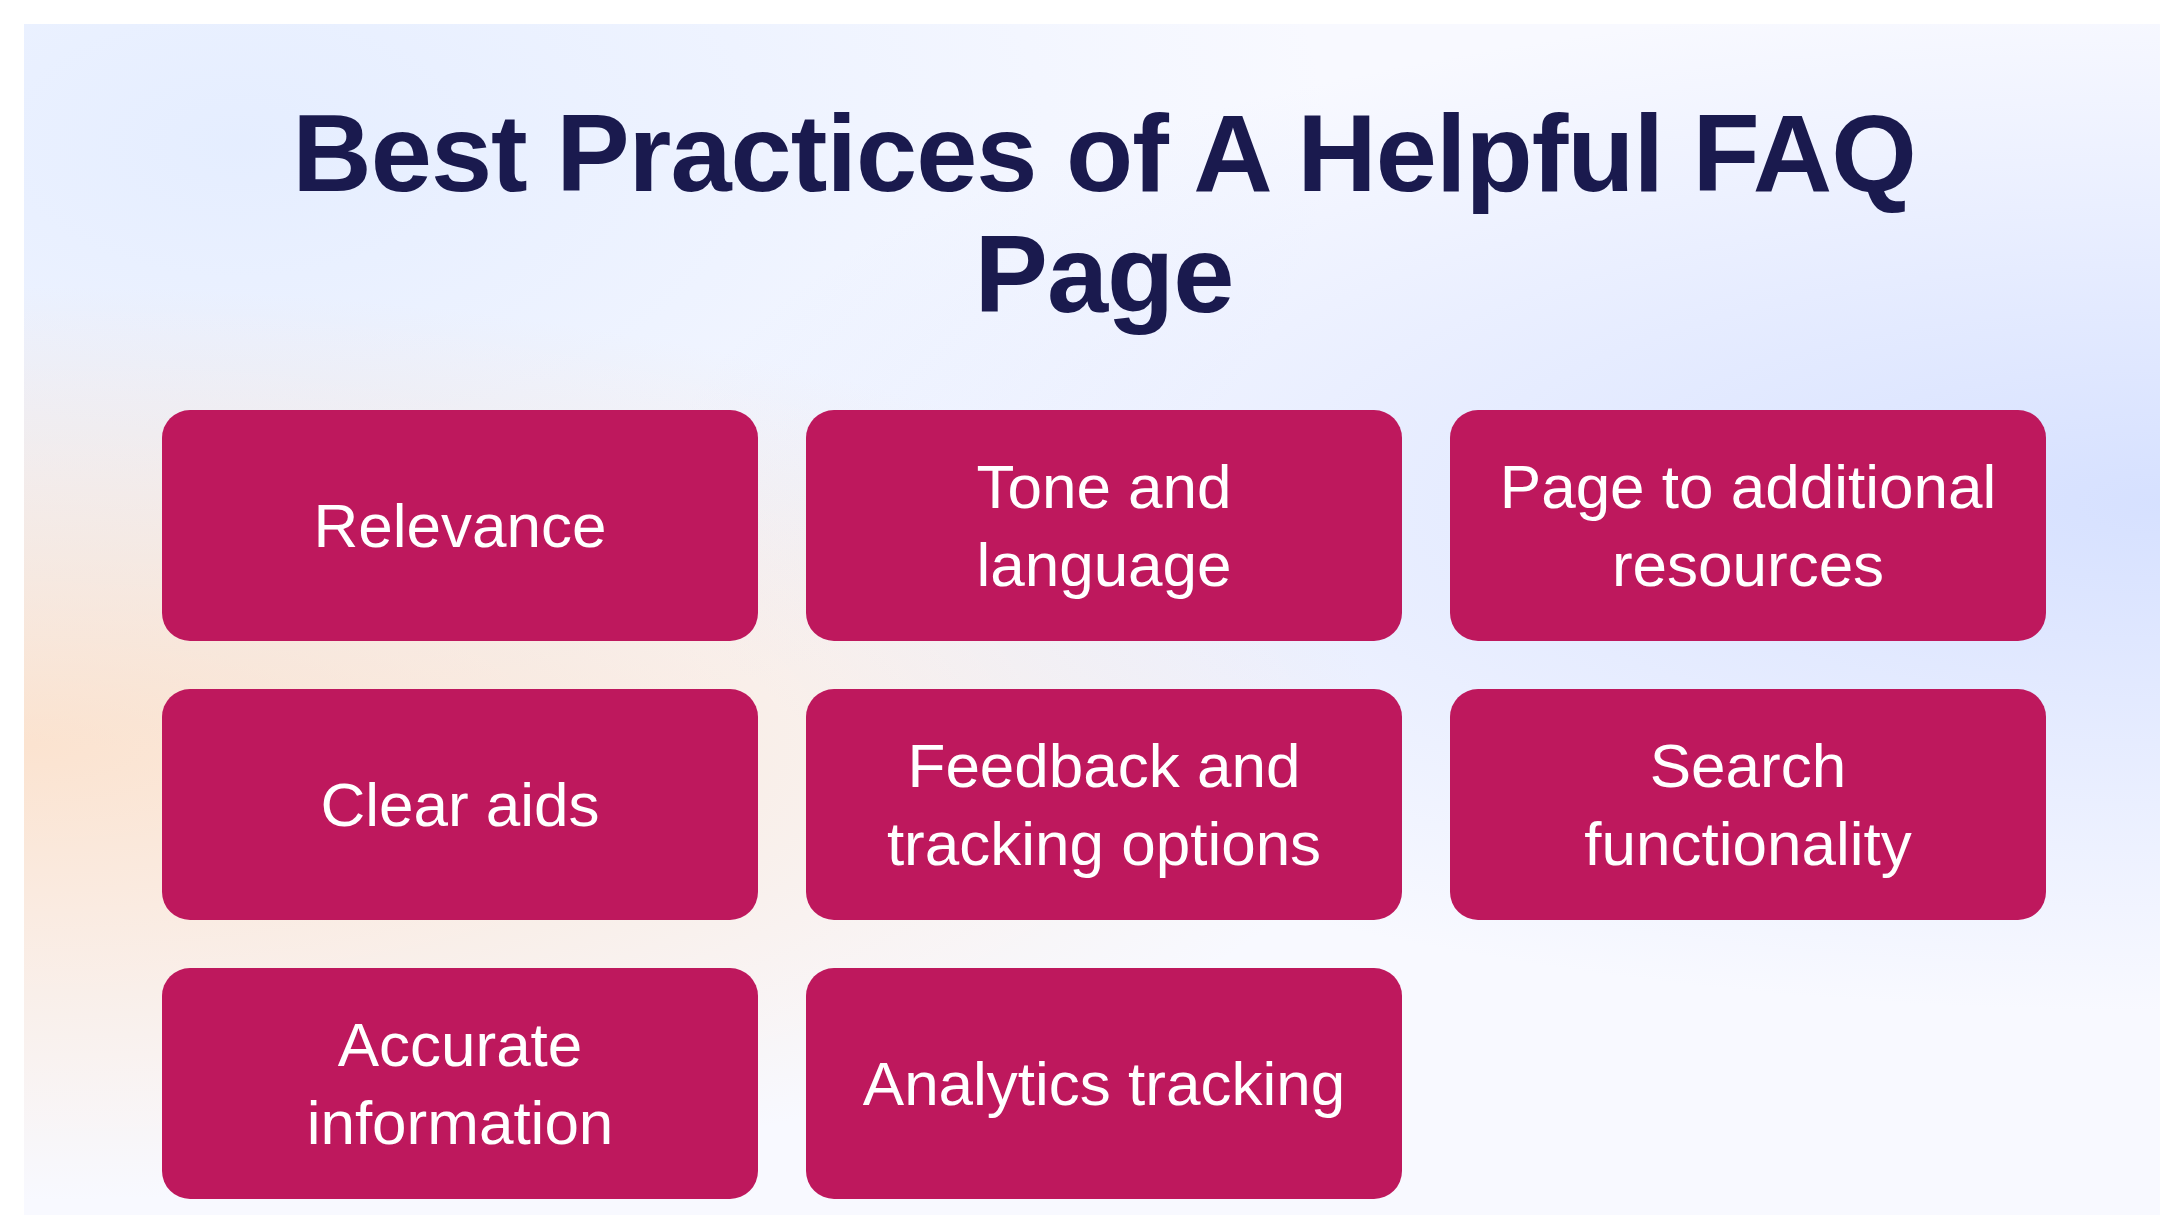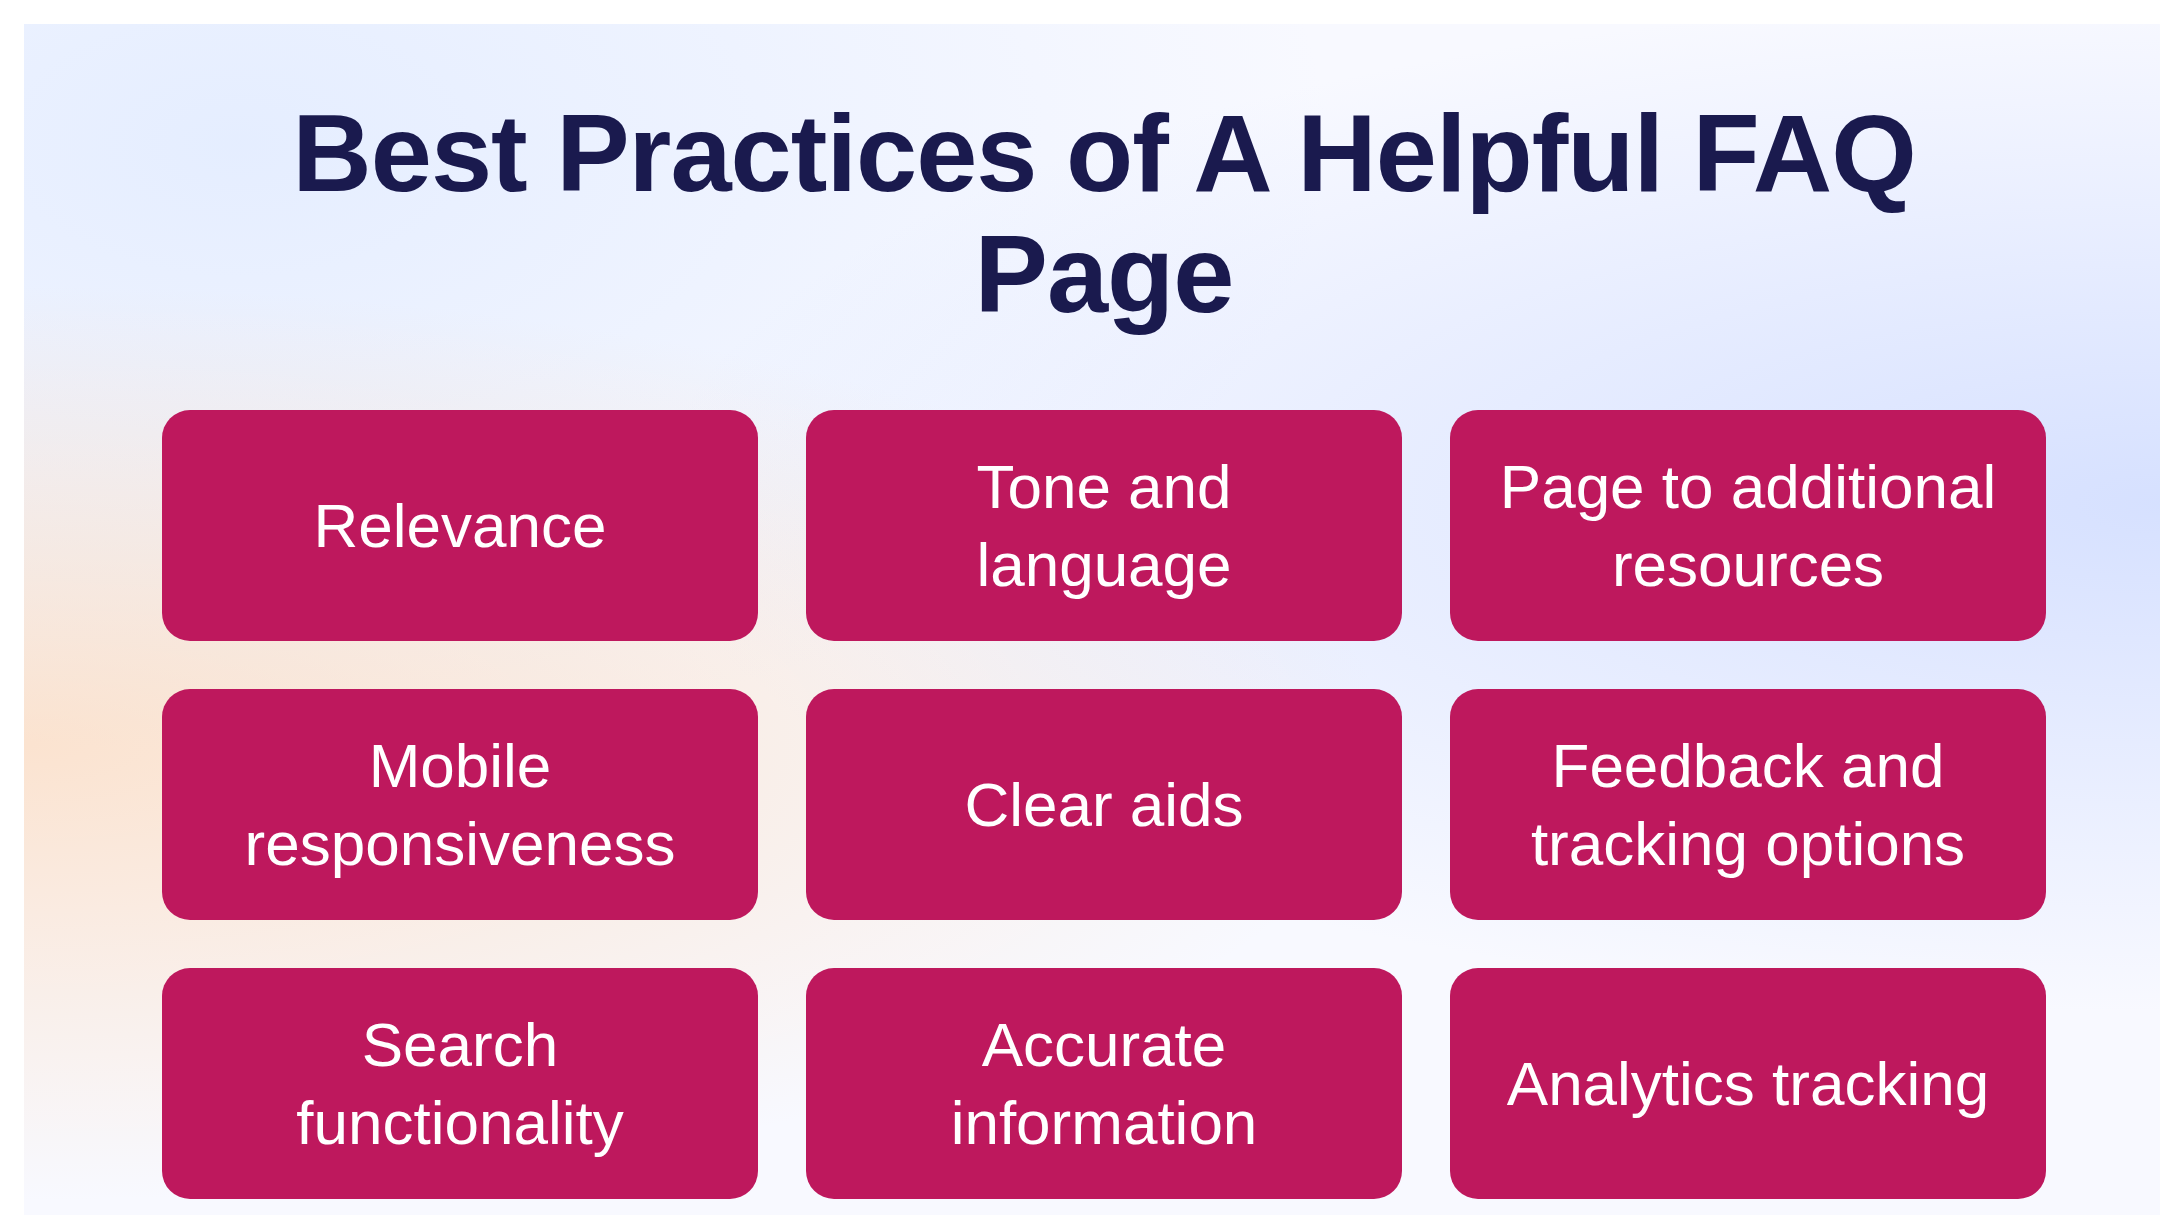--- a/index.html
+++ b/index.html
@@ -88,23 +88,20 @@
   <div class="card">
         <span class="card-label">Relevance</span>
       </div>
       <div class="card">
         <span class="card-label">Tone and language</span>
       </div>
       <div class="card">
         <span class="card-label">Page to additional resources</span>
       </div>
       <div class="card">
-        <span class="card-label">Mobile responsiveness</span>
-      </div>
-      <div class="card">
         <span class="card-label">Clear aids</span>
       </div>
       <div class="card">
         <span class="card-label">Feedback and tracking options</span>
       </div>
       <div class="card">
         <span class="card-label">Search functionality</span>
       </div>
       <div class="card">
         <span class="card-label">Accurate information</span>

